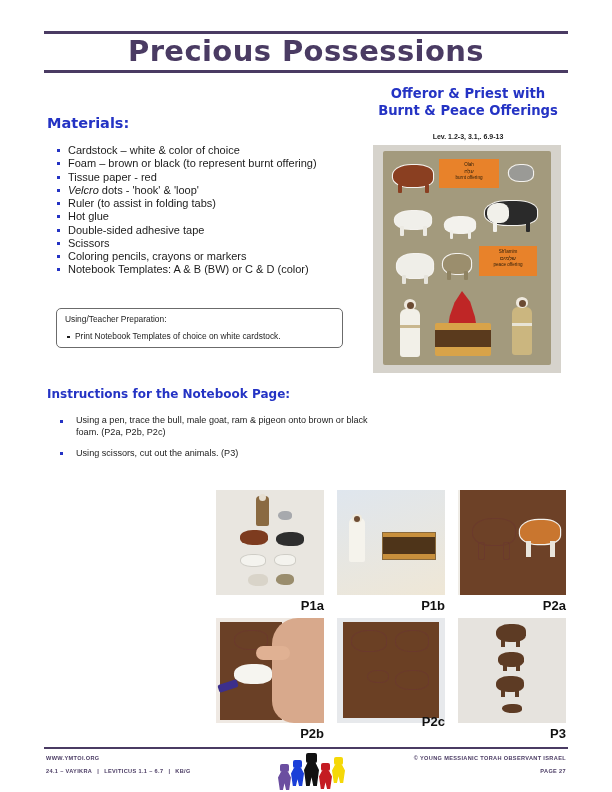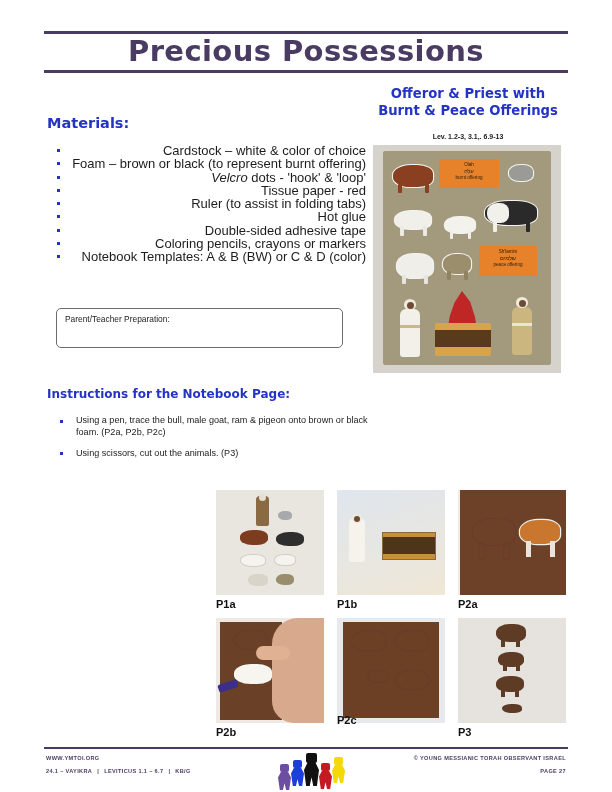--- a/index.html
+++ b/index.html
@@ -79,25 +79,24 @@
     list-style: none;
   }
   #materials-list {
     top: 144px;
     left: 56px;
     width: 310px;
   }
   #materials-list li {
     position: relative;
     padding-left: 12px;
-    font-size: 13px;
+    font-size: 11px;
     line-height: 13.25px;
     color: #1c1c1c;
     white-space: nowrap;
-    text-align: right;
   }
   #materials-list li::before {
     content: "";
     position: absolute;
     left: 1px;
     top: 5.2px;
     width: 3px;
     height: 3px;
     background: #2433c4;
   }
@@ -285,22 +284,22 @@
   }
   .cell {
     position: absolute;
     width: 108px;
     height: 105px;
     overflow: hidden;
   }
   .cap {
     position: absolute;
     width: 108px;
-    text-align: left;
-    font-size: 11px;
+    text-align: right;
+    font-size: 13px;
     font-weight: bold;
     color: #111111;
   }
   .silhouette {
     position: absolute;
     background: #5d3b24;
   }
   .outline {
     position: absolute;
     border: 1px solid #6b3a2c;
@@ -361,31 +360,33 @@
 
   <div class="rule rule-top"></div>
   <div class="doc-title">Precious Possessions</div>
   <div class="rule rule-bottom"></div>
 
   <div class="blue-head" id="materials-heading">Materials:</div>
 
   <ul class="bullets" id="materials-list">
     <li>Cardstock – white &amp; color of choice</li>
     <li>Foam – brown or black (to represent burnt offering)</li>
+    <li>Tissue paper - red</li>
     <li><span class="italic-term">Velcro</span><span> dots - 'hook' &amp; 'loop'</span></li>
-    <li>Tissue paper - red</li>
     <li>Ruler (to assist in folding tabs)</li>
     <li>Hot glue</li>
     <li>Double-sided adhesive tape</li>
+    <li>Scissors</li>
     <li>Coloring pencils, crayons or markers</li>
     <li>Notebook Templates: A &amp; B (BW) or C &amp; D (color)</li>
   </ul>
 
   <div id="prep-box">
-    <div id="prep-title">Parent/Teacher Preparation:</div>
+    <div id="prep-title">Using/Teacher Preparation:</div>
+    <div id="prep-item">Print Notebook Templates of choice on white cardstock.</div>
   </div>
 
   <div class="blue-head" id="instructions-heading">Instructions for the Notebook Page:</div>
   <ul class="bullets" id="instructions-list">
     <li>Using a pen, trace the bull, male goat, ram &amp; pigeon onto brown or black foam. (P2a, P2b, P2c)</li>
     <li style="width:170px">Using scissors, cut out the animals. (P3)</li>
   </ul>
 
   <div id="offering-heading">
     <div>Offeror &amp; Priest with</div>

